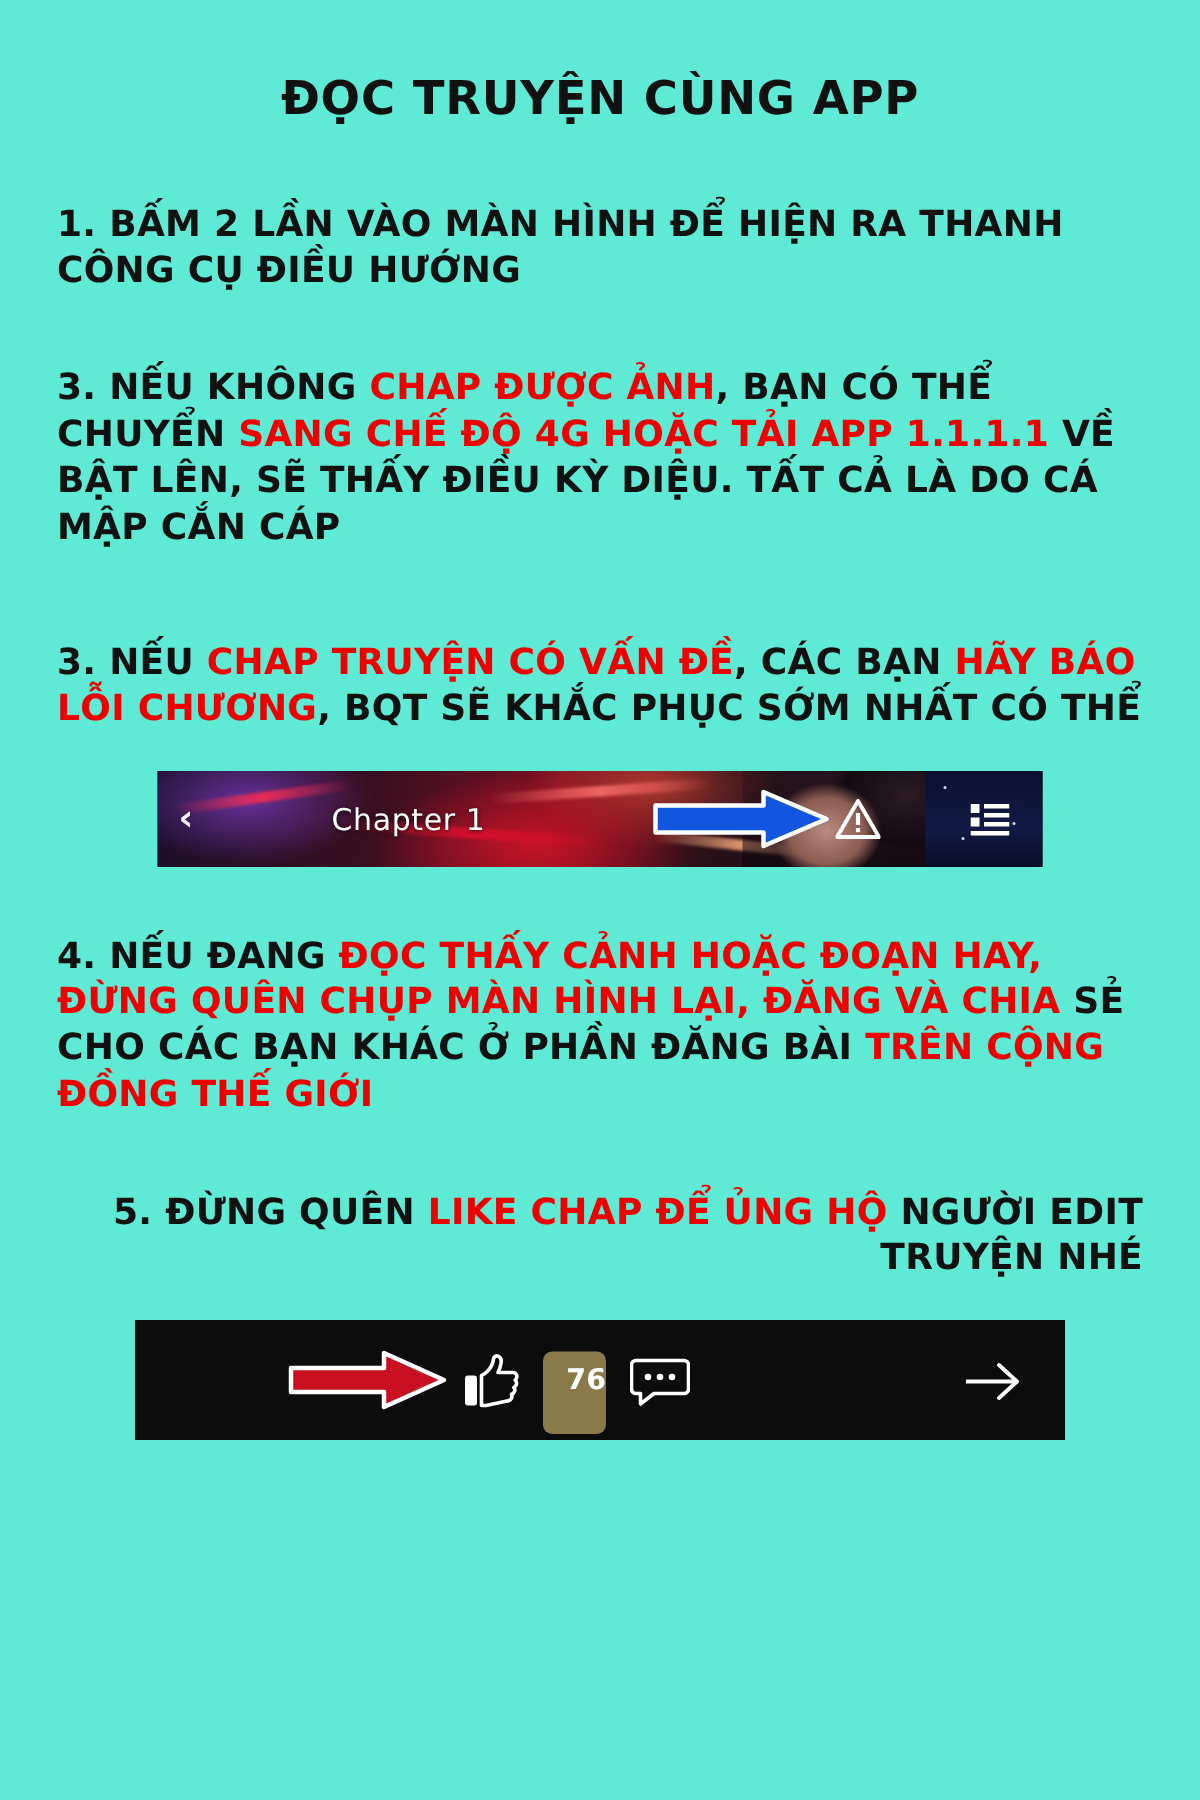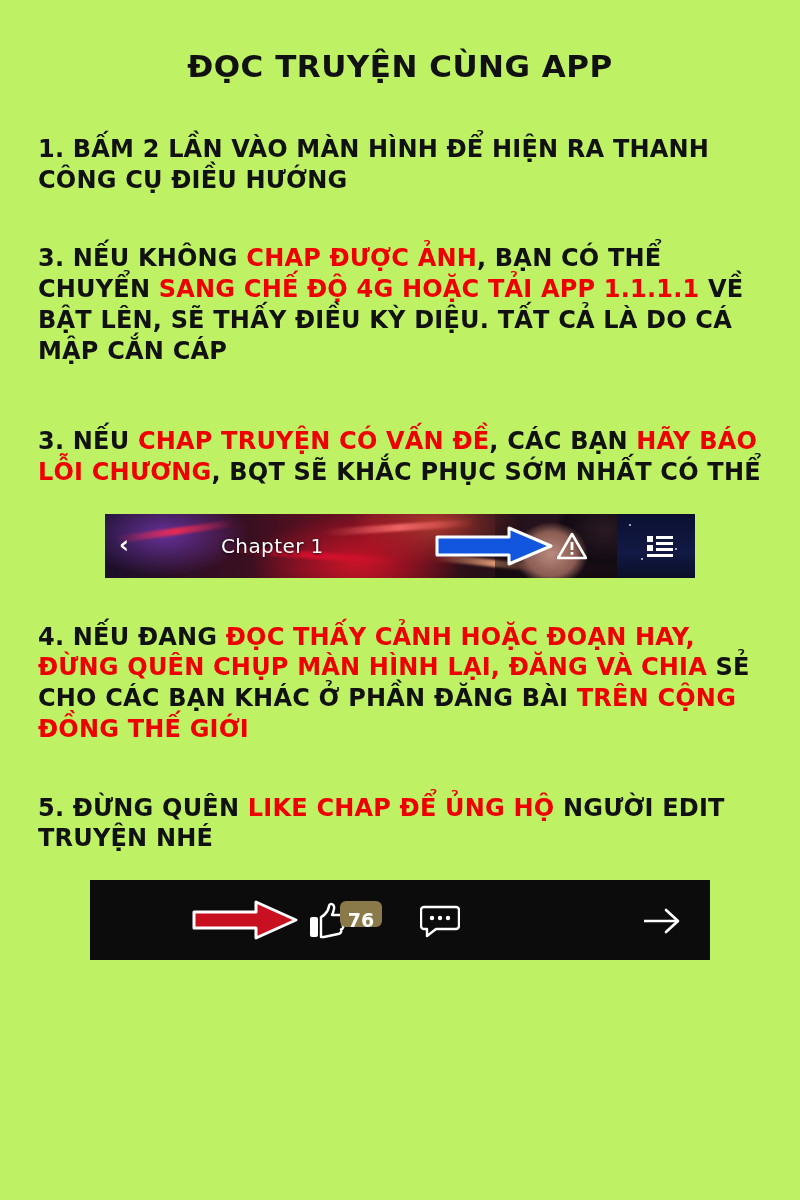--- a/index.html
+++ b/index.html
@@ -11,21 +11,21 @@
     height: 1200px;
     background: #e8e8e8;
     font-family: "DejaVu Sans", sans-serif;
     color: #111111;
     overflow: hidden;
   }
   .page {
     position: relative;
     width: 800px;
     height: 1200px;
-    background: #bef264;
+    background: #5eead4;
     box-sizing: border-box;
     padding: 0 38px;
   }
   .title {
     text-align: center;
     font-size: 31px;
     font-weight: bold;
     letter-spacing: 0.5px;
     padding-top: 48px;
     color: #111111;
@@ -34,21 +34,21 @@
     font-size: 24px;
     font-weight: bold;
     line-height: 1.28;
     letter-spacing: 0.2px;
     color: #111111;
   }
   .b1 { margin-top: 50px; }
   .b2 { margin-top: 48px; }
   .b3 { margin-top: 60px; }
   .b4 { margin-top: 44px; }
-  .b5 { margin-top: 48px; }
+  .b5 { margin-top: 48px; text-align: right; }
   .red { color: #ee0000; }
 
   
   .chapter-bar {
     position: relative;
     margin: 26px auto 0 auto;
     width: 590px;
     height: 64px;
     overflow: hidden;
     background: #1b0b14;
@@ -142,28 +142,28 @@
     left: 100px; top: 18px;
     width: 110px; height: 44px;
   }
   .bb-like {
     position: absolute;
     left: 218px; top: 22px;
     width: 38px; height: 38px;
   }
   .bb-count {
     position: absolute;
-    left: 250px; top: 21px;
-    width: 42px; height: 26px;
+    left: 272px; top: 21px;
+    width: 42px; height: 55px;
     background: #8a7a4a;
     border-radius: 6px;
     color: #ffffff;
     font-size: 19px;
     font-weight: bold;
-    text-align: center;
+    text-align: right;
     line-height: 38px;
   }
   .bb-comment {
     position: absolute;
     left: 330px; top: 24px;
     width: 40px; height: 34px;
   }
   .bb-next {
     position: absolute;
     right: 28px; top: 24px;

